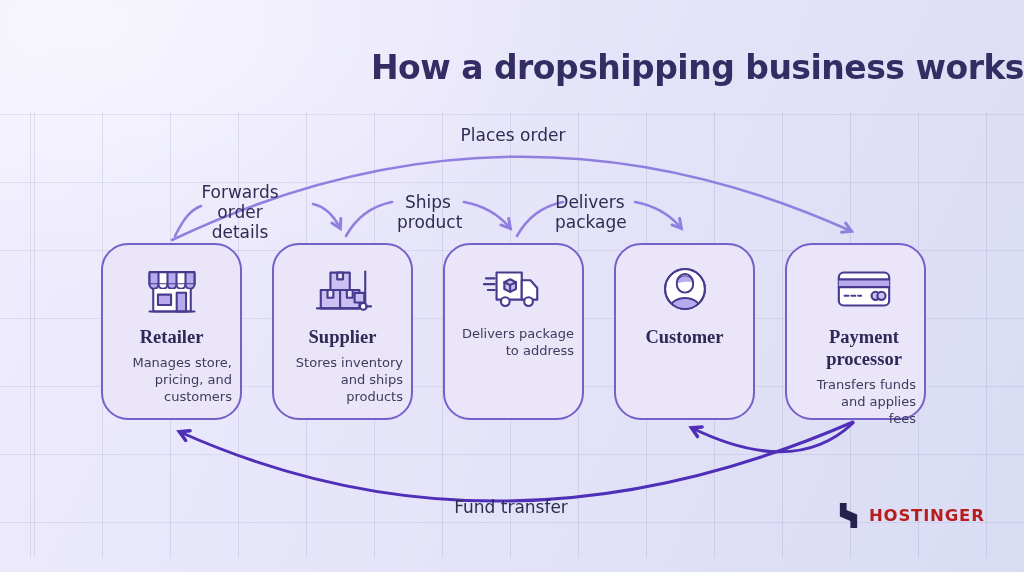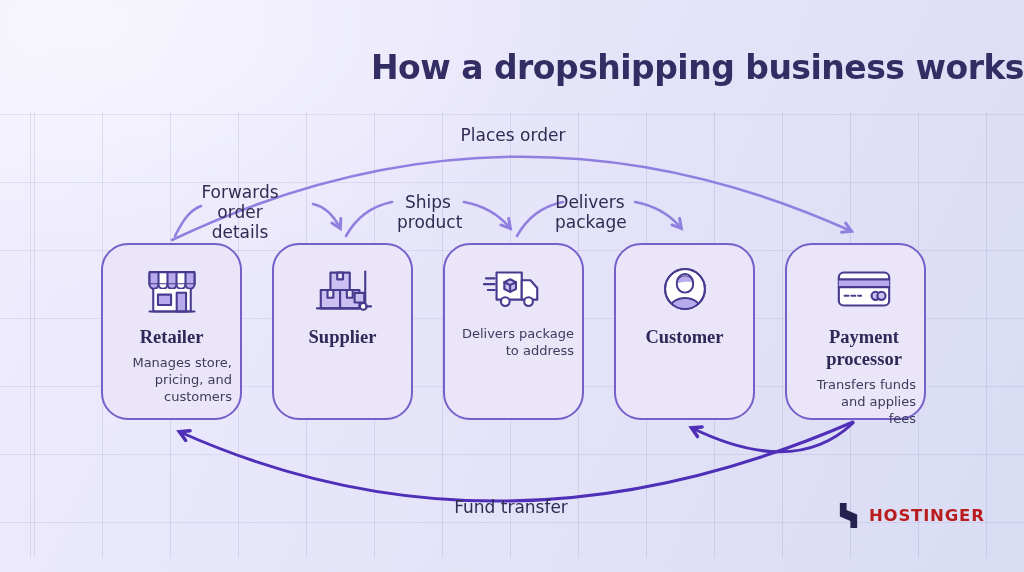--- a/index.html
+++ b/index.html
@@ -102,20 +102,21 @@
       <rect x="29" y="31" width="20" height="19" fill="#ccc0f2"></rect>
       <rect x="36" y="31" width="6" height="8" fill="#ece6fb"></rect>
       <path d="M5 50 H49"></path>
       <path d="M55 12 V45"></path>
       <rect x="44" y="34" width="10" height="10" fill="#ccc0f2"></rect>
       <circle cx="53" cy="48" r="3.5" fill="#ffffff"></circle>
       <path d="M56 48 H61"></path>
     </svg>
   </span>
   <h3>Supplier</h3>
+  <p>Stores inventory and ships products</p>
 </div>
 
 <div class="card" style="left:443px;">
   <span class="icon">
     <svg width="62" height="52" viewBox="0 0 64 50" fill="none" stroke="#463b8e" stroke-width="2.2" stroke-linejoin="round" stroke-linecap="round">
       <path d="M14 8 H40 V36 H14 Z" fill="#ffffff"></path>
       <path d="M40 16 H49 L56 24 V36 H40 Z" fill="#ffffff"></path>
       <path d="M22 18 l6 -3 6 3 v7 l-6 3 -6 -3 Z" fill="#ccc0f2"></path>
       <path d="M22 18 l6 3 6 -3 M28 21 V28"></path>
       <circle cx="23" cy="38" r="4.5" fill="#ffffff"></circle>

